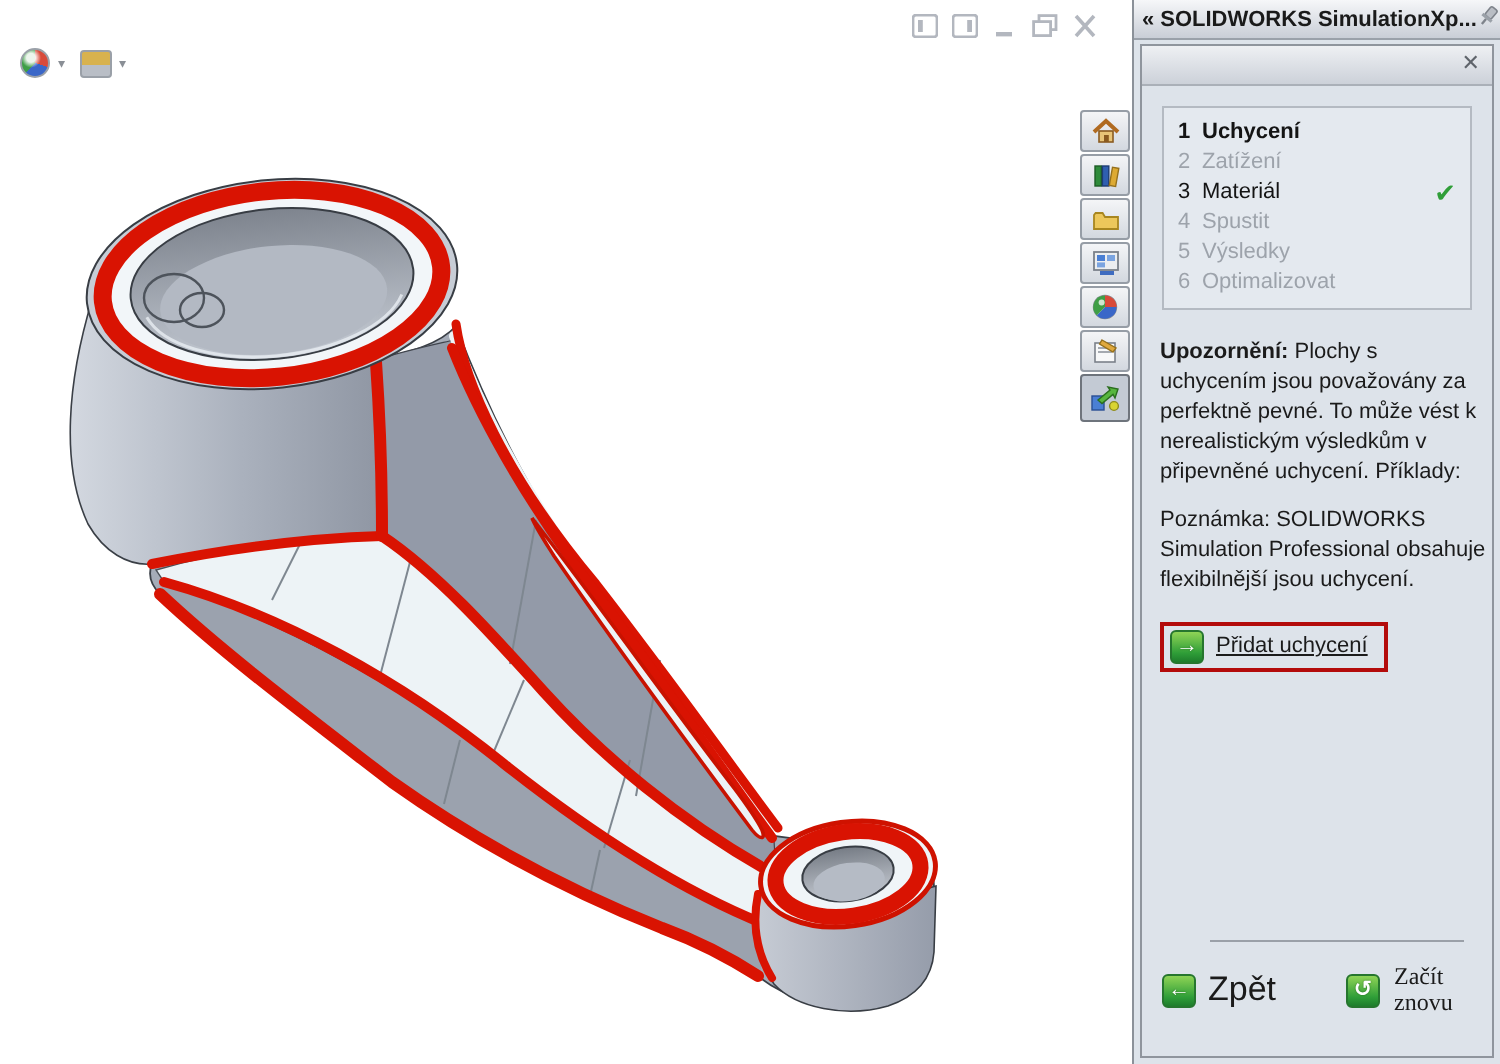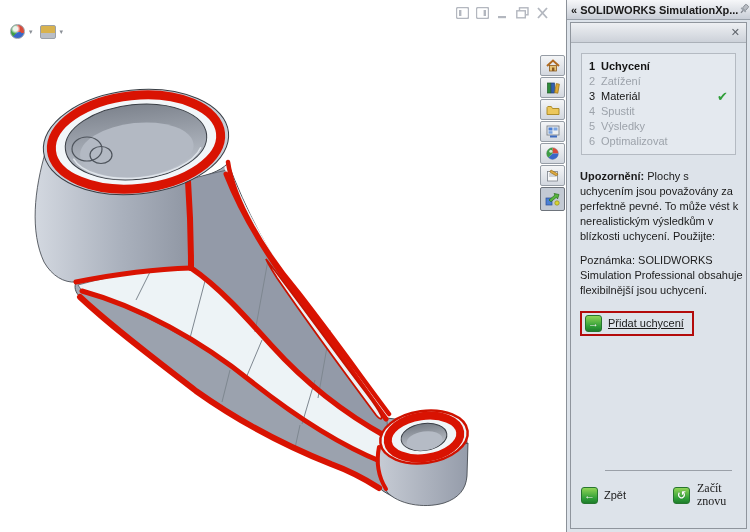--- a/index.html
+++ b/index.html
@@ -63,21 +63,21 @@
   .gbtn{width:17px;height:17px;flex:0 0 auto;border:1px solid #26762e;border-radius:3px;
         background:linear-gradient(180deg,#8fd456,#2f9e38 70%,#1e7d2c);
         color:#ffffff;font-weight:bold;display:flex;align-items:center;justify-content:center;
         font-size:11px;line-height:1;text-shadow:0 0 1px rgba(0,60,0,.6);}
   .add-label{font-size:11px;color:#1b1b1b;text-decoration:underline;}
 
   .pane-bottom{position:absolute;left:0;right:0;bottom:12px;height:46px;}
   .divider{position:absolute;left:34px;right:14px;top:0;border-top:1px solid #9aa0a8;}
   .bottom-row{position:absolute;left:10px;right:7px;top:12px;display:flex;align-items:center;}
   .back-grp{display:flex;align-items:center;gap:6px;}
-  .back-label{font-size:11px;color:#1b1b1b;}
+  .back-label{font-size:17px;color:#1b1b1b;}
   .restart-grp{margin-left:auto;display:flex;align-items:center;gap:7px;}
   .restart-label{width:42px;text-align:left;font-size:12px;line-height:13px;color:#1b1b1b;font-family:Liberation Serif, serif;}
 </style>
 </head>
 <body>
 
 <div class="screen">
 
   <div class="viewport">
 
@@ -311,21 +311,21 @@
             <span class="n">5</span>
             <span>Výsledky</span>
           </div>
           <div class="step">
             <span class="n">6</span>
             <span>Optimalizovat</span>
           </div>
         </div>
 
 
-        <p class="para"><b>Upozornění:</b><span> Plochy s uchycením jsou považovány za perfektně pevné. To může vést k nerealistickým výsledkům v blízkosti uchycení. Použijte:</span></p>
+        <p class="para"><b>Upozornění:</b><span> Plochy s uchycením jsou považovány za perfektně pevné. To může vést k nerealistickým výsledkům v připevněné uchycení. Příklady:</span></p>
 
         <div class="links">
         </div>
 
         <p class="para">Poznámka: SOLIDWORKS Simulation Professional obsahuje flexibilnější jsou uchycení.</p>
 
         <div class="add-row">
           <span class="gbtn">→</span>
           <span class="add-label">Přidat uchycení</span>
         </div>

